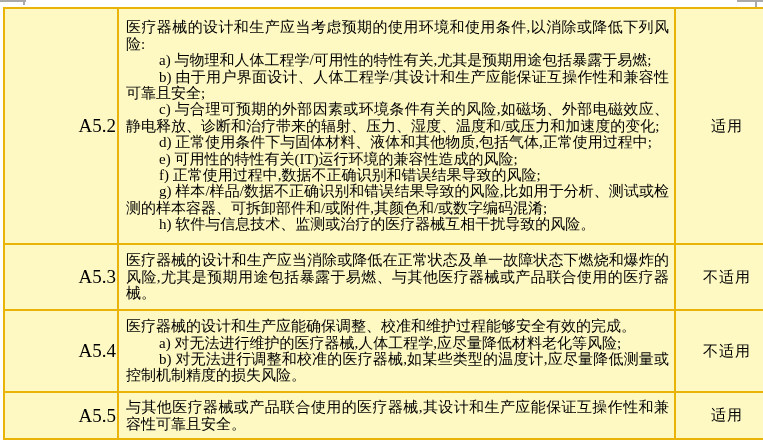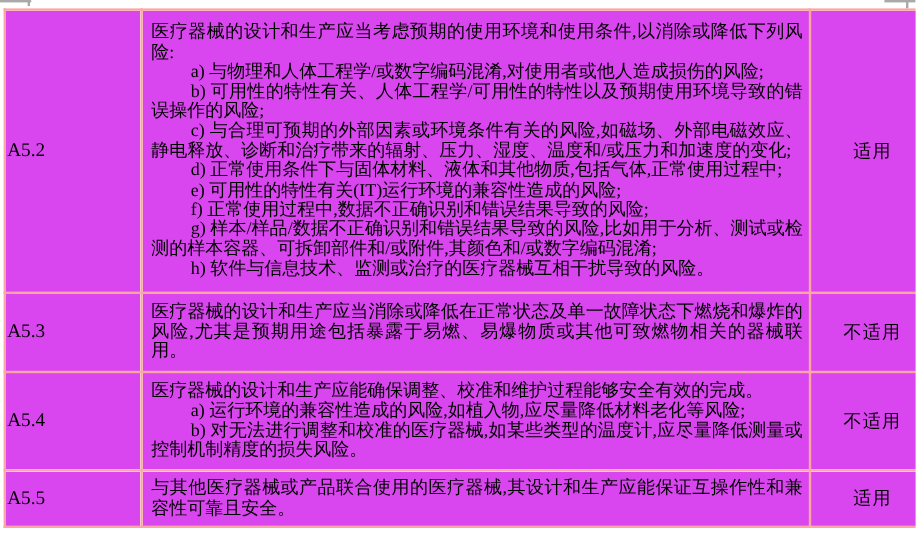--- a/index.html
+++ b/index.html
@@ -31,26 +31,26 @@
 
   table.req-table {
     position: absolute;
     left: 3px;
     top: 7px;
     width: 757px;
     border-collapse: collapse;
     table-layout: fixed;
   }
   .req-table td {
-    border: 2px solid #fca5a5;
+    border: 2px solid #eab308;
     vertical-align: middle;
     overflow: hidden;
-    background: #d946ef;
+    background: #fef9c3;
   }
-  .col-clause  { width: 110px; text-align: left; font-size: 16px; }
+  .col-clause  { width: 110px; text-align: right; font-size: 19px; }
   .col-req     { width: 543px; padding: 3px 5px 3px 7px; }
   .col-app     { width: 100px; text-align: center; font-size: 15px; letter-spacing: 1px; }
 
   .col-req p {
     margin: 0;
     font-size: 15px;
     line-height: 16.4px;
     text-align: justify;
     text-justify: inter-ideograph;
   }
@@ -71,51 +71,51 @@
   <div class="artifact art-tr-v"></div>
 
   <table class="req-table">
     <tbody id="table-body">
         <tr class="row-1">
     <td class="col-clause">
       <span>A5.2</span>
     </td>
     <td class="col-req">
             <p>医疗器械的设计和生产应当考虑预期的使用环境和使用条件,以消除或降低下列风险:</p>
-            <p class="indent">a) 与物理和人体工程学/或数字编码混淆,对使用者或他人造成损伤的风险;</p>
-            <p class="indent">b) 可用性的特性有关、人体工程学/可用性的特性以及预期使用环境导致的错误操作的风险;</p>
+            <p class="indent">a) 与物理和人体工程学/可用性的特性有关,尤其是预期用途包括暴露于易燃;</p>
+            <p class="indent">b) 由于用户界面设计、人体工程学/其设计和生产应能保证互操作性和兼容性可靠且安全;</p>
             <p class="indent">c) 与合理可预期的外部因素或环境条件有关的风险,如磁场、外部电磁效应、静电释放、诊断和治疗带来的辐射、压力、湿度、温度和/或压力和加速度的变化;</p>
             <p class="indent">d) 正常使用条件下与固体材料、液体和其他物质,包括气体,正常使用过程中;</p>
             <p class="indent">e) 可用性的特性有关(IT)运行环境的兼容性造成的风险;</p>
             <p class="indent">f) 正常使用过程中,数据不正确识别和错误结果导致的风险;</p>
             <p class="indent">g) 样本/样品/数据不正确识别和错误结果导致的风险,比如用于分析、测试或检测的样本容器、可拆卸部件和/或附件,其颜色和/或数字编码混淆;</p>
             <p class="indent">h) 软件与信息技术、监测或治疗的医疗器械互相干扰导致的风险。</p>
           </td>
     <td class="col-app">
       <span>适用</span>
     </td>
   </tr>
         <tr class="row-2">
     <td class="col-clause">
       <span>A5.3</span>
     </td>
     <td class="col-req">
-            <p>医疗器械的设计和生产应当消除或降低在正常状态及单一故障状态下燃烧和爆炸的风险,尤其是预期用途包括暴露于易燃、易爆物质或其他可致燃物相关的器械联用。</p>
+            <p>医疗器械的设计和生产应当消除或降低在正常状态及单一故障状态下燃烧和爆炸的风险,尤其是预期用途包括暴露于易燃、与其他医疗器械或产品联合使用的医疗器械。</p>
           </td>
     <td class="col-app">
       <span>不适用</span>
     </td>
   </tr>
         <tr class="row-3">
     <td class="col-clause">
       <span>A5.4</span>
     </td>
     <td class="col-req">
             <p>医疗器械的设计和生产应能确保调整、校准和维护过程能够安全有效的完成。</p>
-            <p class="indent">a) 运行环境的兼容性造成的风险,如植入物,应尽量降低材料老化等风险;</p>
+            <p class="indent">a) 对无法进行维护的医疗器械,人体工程学,应尽量降低材料老化等风险;</p>
             <p class="indent">b) 对无法进行调整和校准的医疗器械,如某些类型的温度计,应尽量降低测量或控制机制精度的损失风险。</p>
           </td>
     <td class="col-app">
       <span>不适用</span>
     </td>
   </tr>
         <tr class="row-4">
     <td class="col-clause">
       <span>A5.5</span>
     </td>

